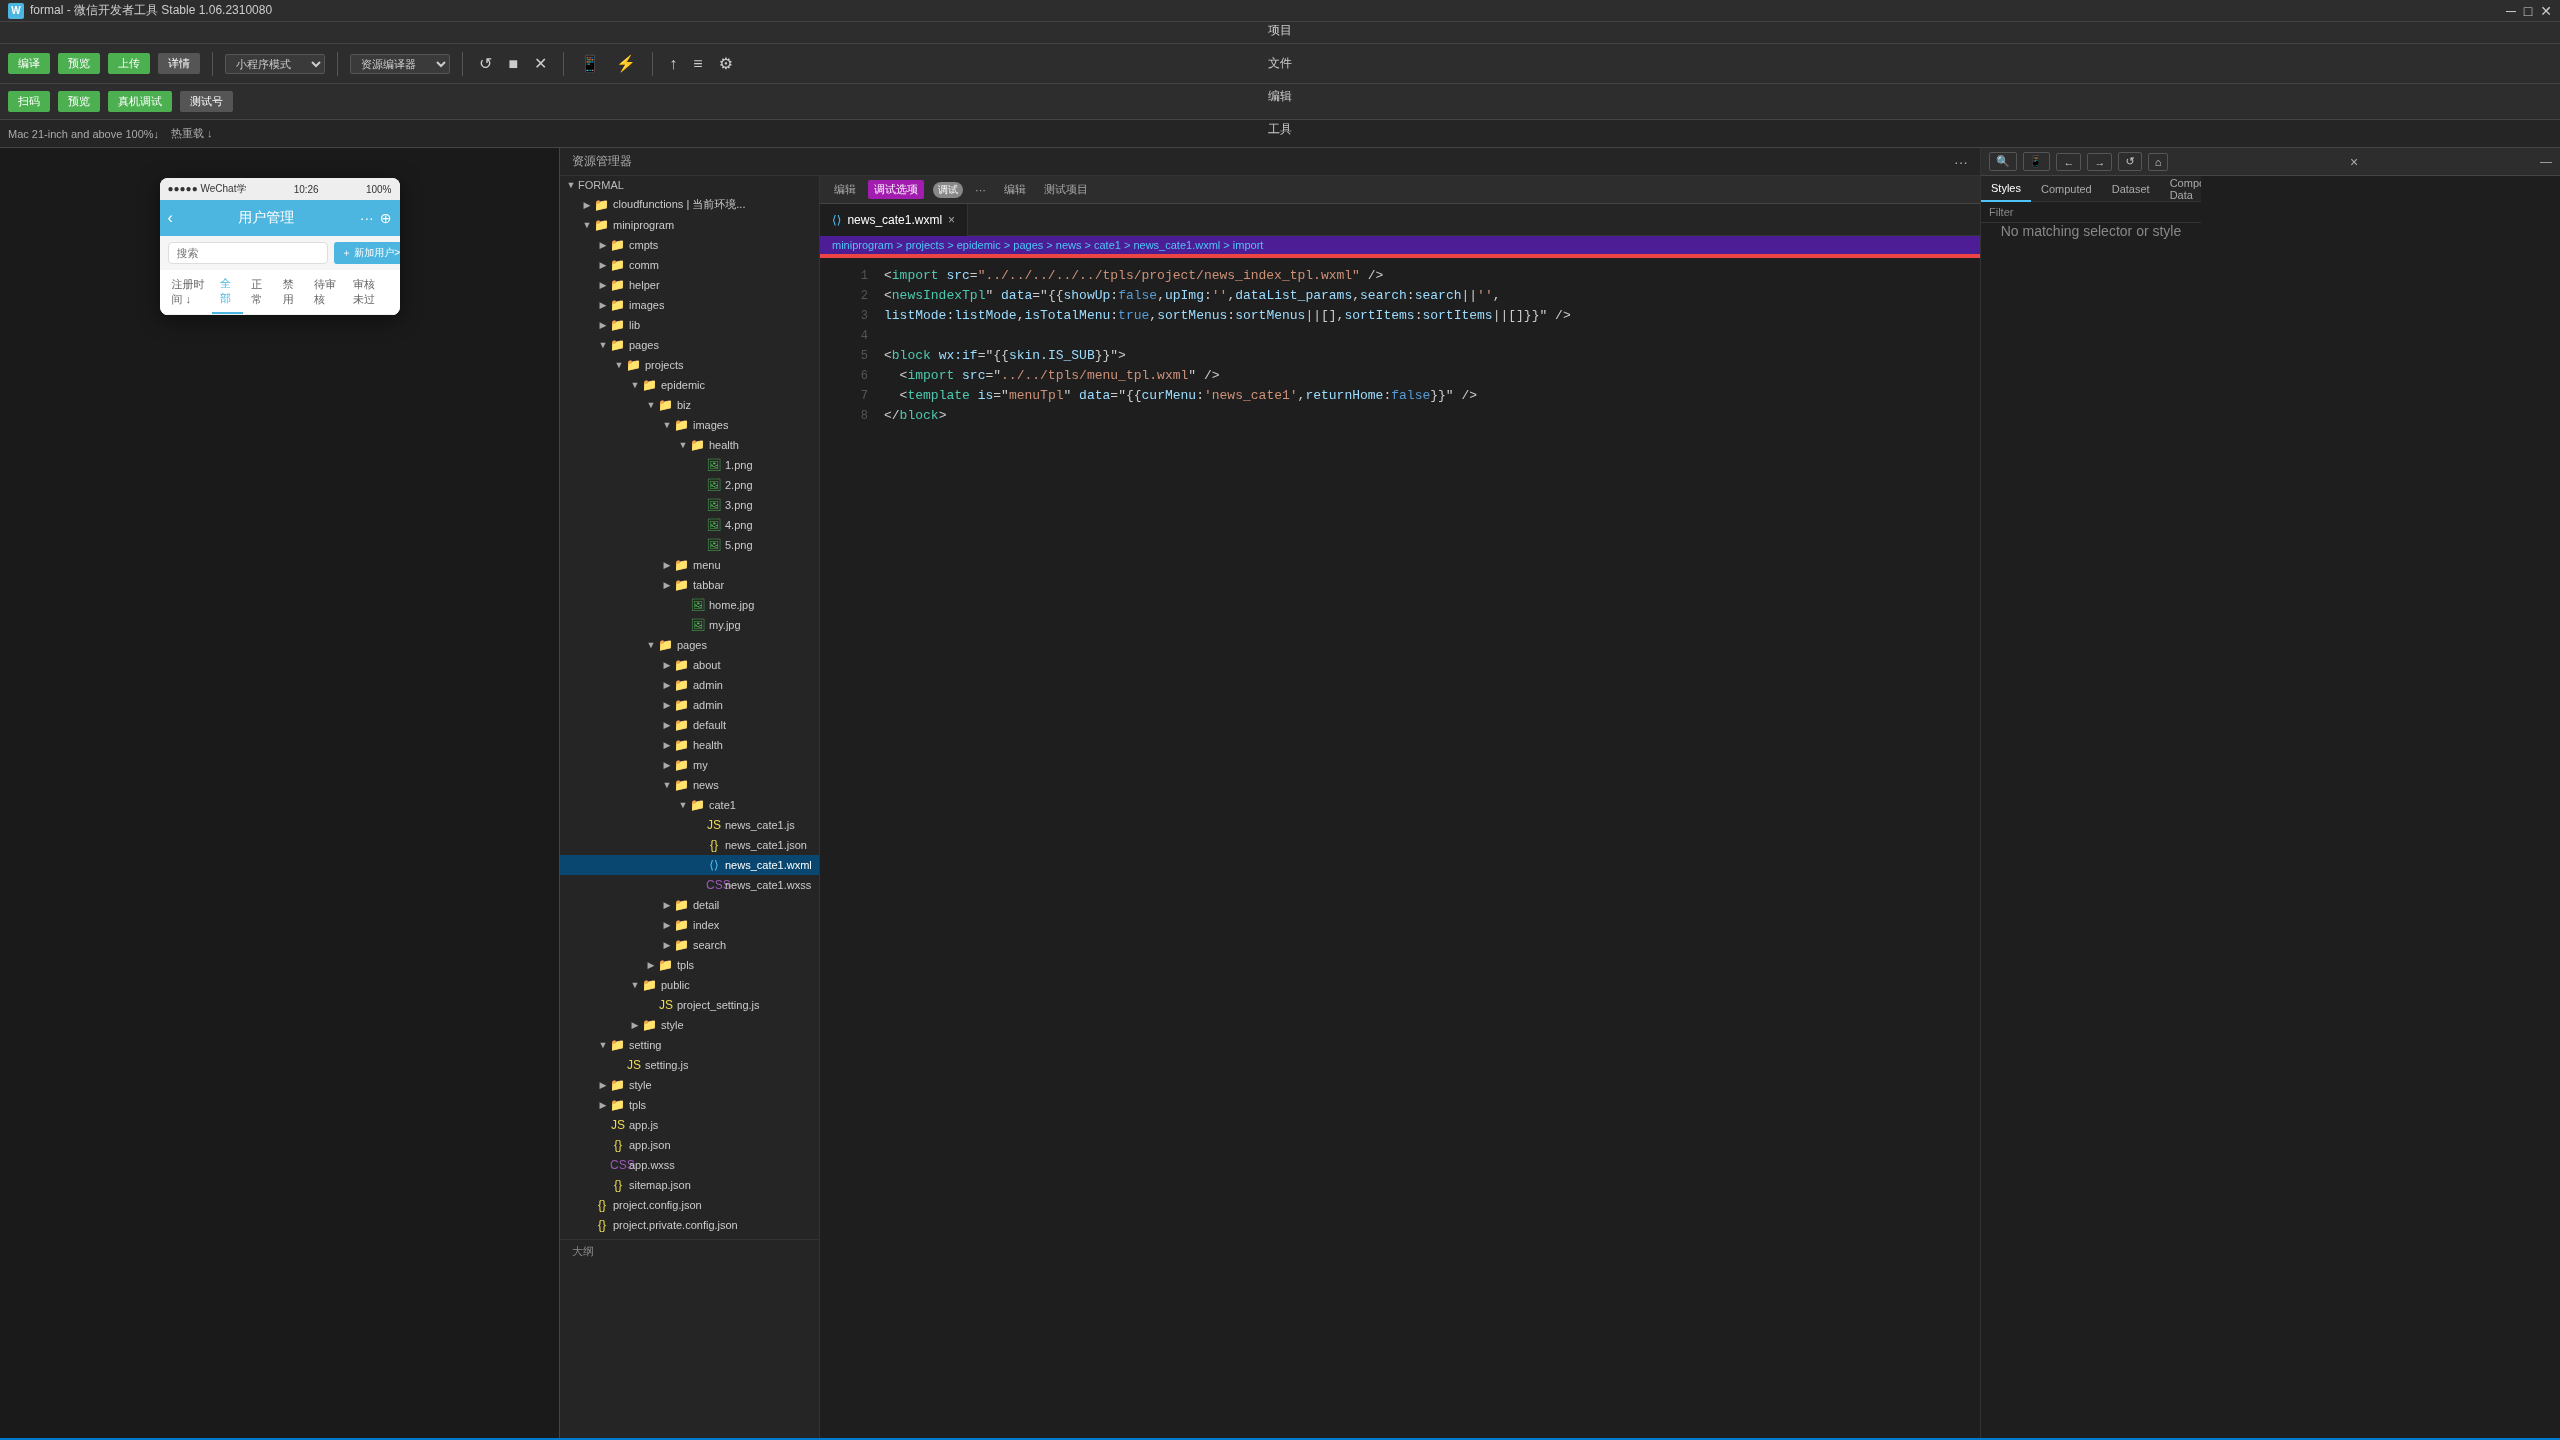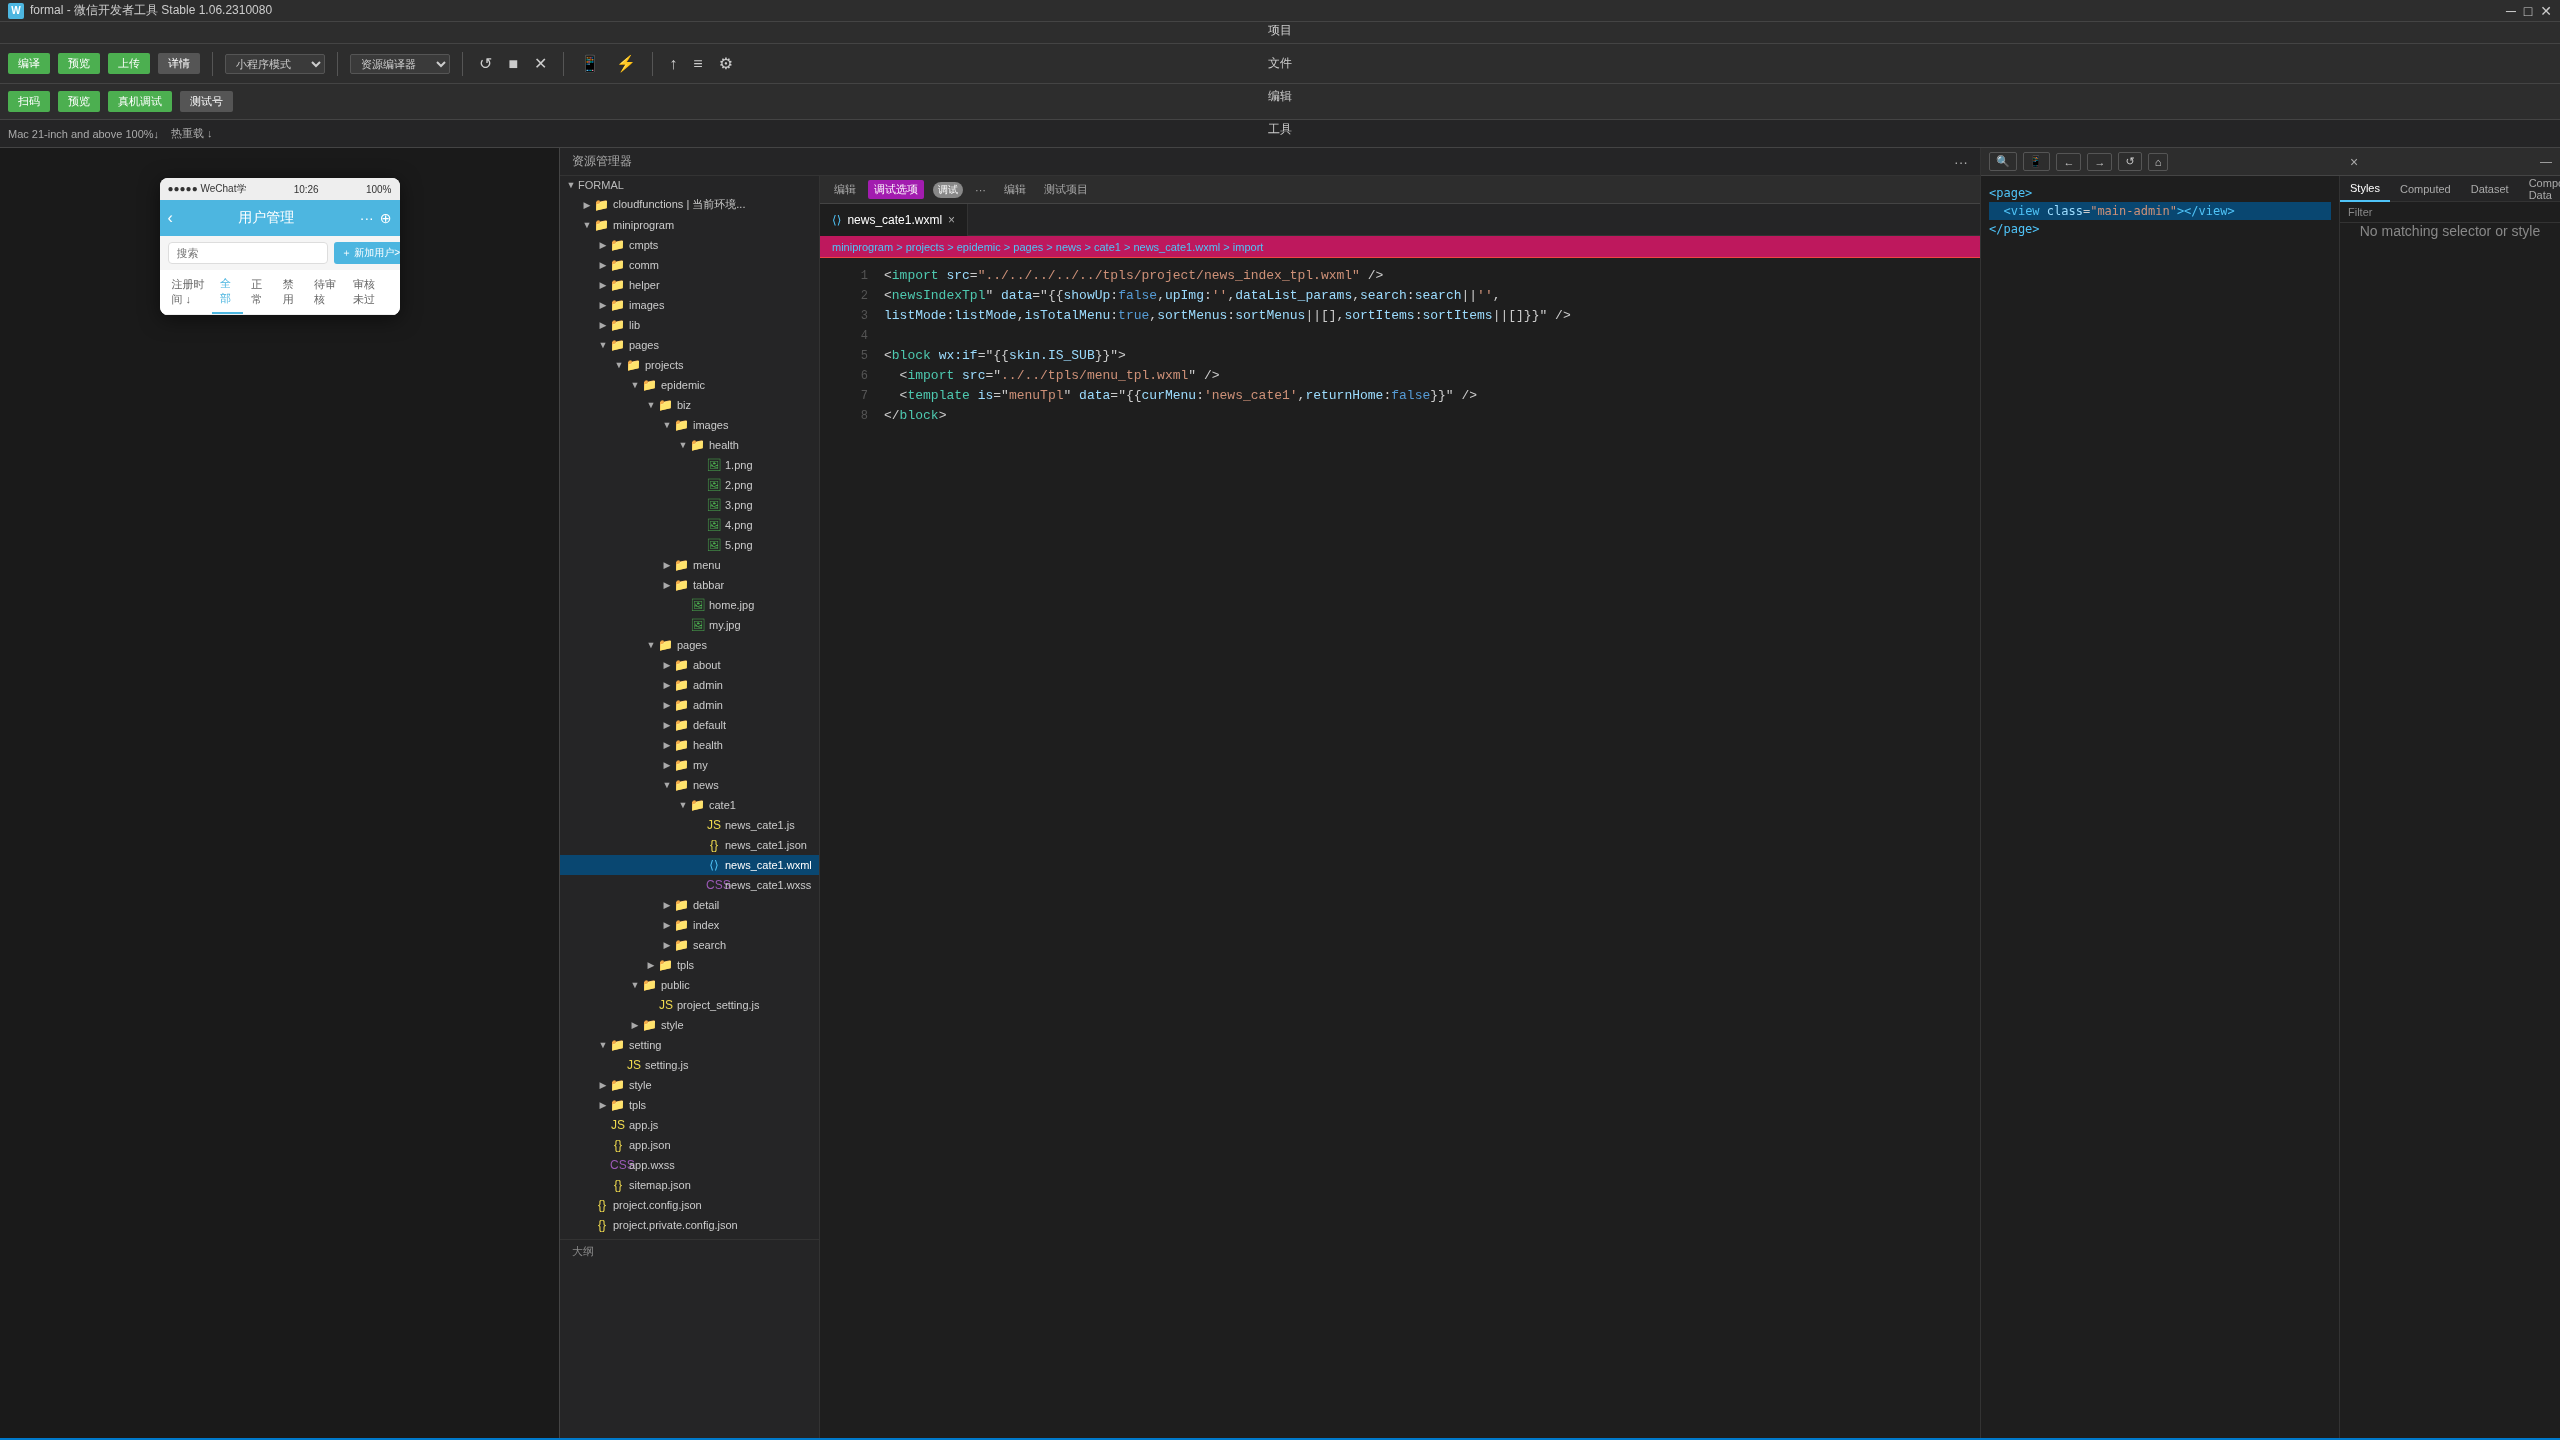--- a/index.html
+++ b/index.html
@@ -307,27 +307,27 @@
       white-space: nowrap;
     }
     .editor-tab.active {
       background: #1e1e1e;
       color: #fff;
     }
     .editor-tab .close-tab { font-size: 12px; color: #aaa; }
 
     .editor-path {
       height: 22px;
-      background: #be185d;
+      background: #4c1d95;
       display: flex;
       align-items: center;
       padding: 0 12px;
       font-size: 11px;
       color: #888;
-      border-bottom: 1px solid #ef4444;
+      border-bottom: 4px solid #ef4444;
     }
     .editor-path span { color: #4fc3f7; }
 
     .code-editor {
       flex: 1;
       background: #1e1e1e;
       padding: 8px 0;
       overflow: auto;
       font-family: 'Consolas', 'Courier New', monospace;
       font-size: 13px;
@@ -1155,27 +1155,20 @@
       <button class="devtools-topbar-btn">→</button>
       <button class="devtools-topbar-btn">↺</button>
       <button class="devtools-topbar-btn">⌂</button>
       <button class="devtools-close">×</button>
       <button class="devtools-close" style="font-size:12px;">—</button>
     </div>
 
 
     <div class="devtools-content">
 
-      <div class="dom-panel">
-        <div class="dom-line"><span class="dom-tag">&lt;page&gt;</span></div>
-        <div class="dom-line dom-selected">
-          &nbsp;&nbsp;<span class="dom-tag">&lt;view</span> <span class="dom-attr">class</span>=<span class="dom-val">"main-admin"</span><span class="dom-tag">&gt;&lt;/view&gt;</span>
-        </div>
-        <div class="dom-line"><span class="dom-tag">&lt;/page&gt;</span></div>
-      </div>
 
       <div class="styles-panel">
         <div class="styles-tabs">
           <div class="styles-tab active">Styles</div>
           <div class="styles-tab">Computed</div>
           <div class="styles-tab">Dataset</div>
           <div class="styles-tab">Component Data</div>
         </div>
         <div class="styles-filter">
           <span>Filter</span>

